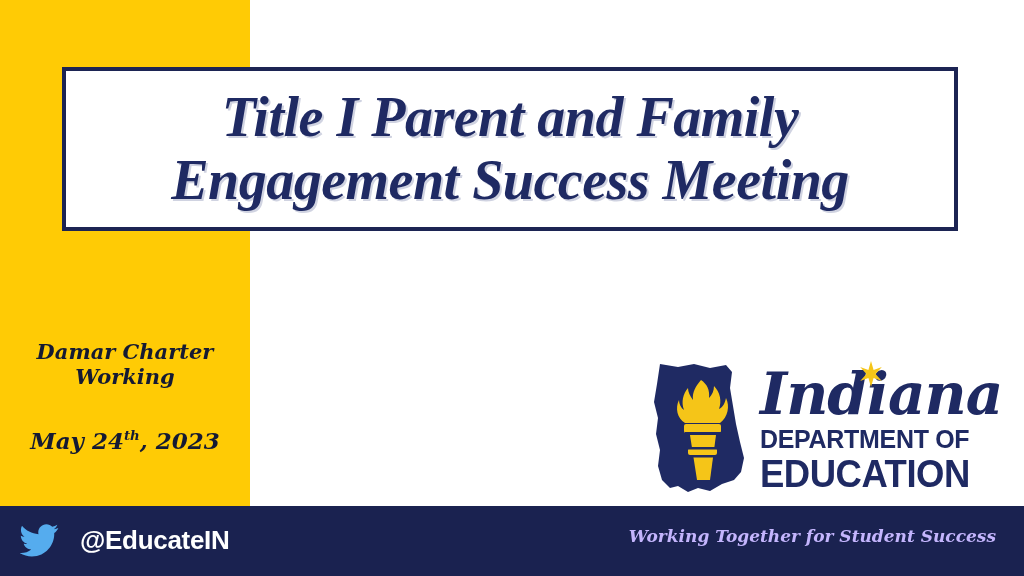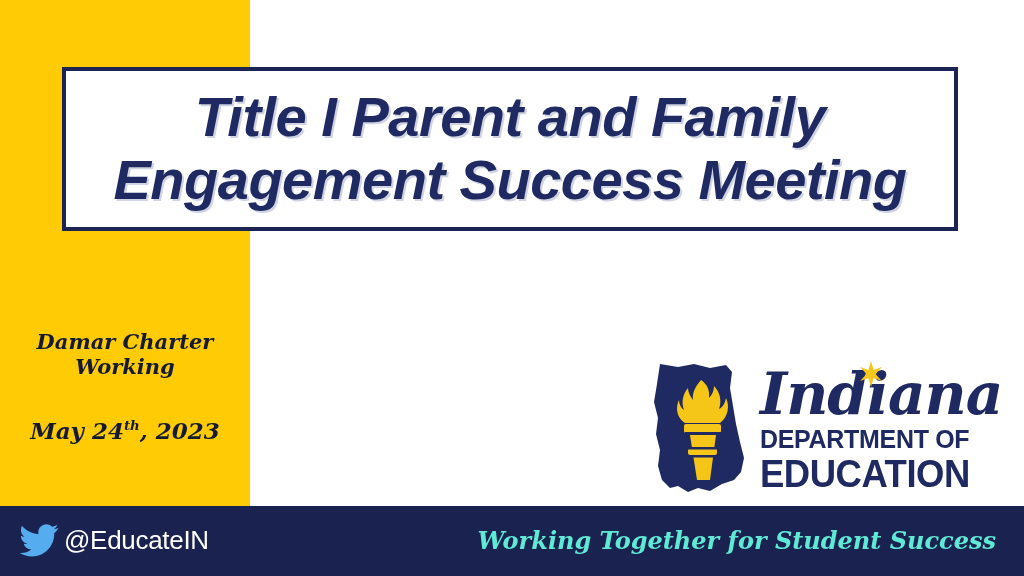--- a/index.html
+++ b/index.html
@@ -36,21 +36,21 @@
     width: 896px;
     height: 164px;
     background: #ffffff;
     border: 4px solid #1C2453;
     box-sizing: border-box;
     display: flex;
     align-items: center;
     justify-content: center;
   }
   .title-text {
-    font-family: Liberation Sans, sans-serif;
+    font-family: Liberation Serif, serif;
     font-weight: bold;
     font-style: italic;
     font-size: 56px;
     line-height: 1.12;
     color: #1F2A63;
     text-align: center;
     letter-spacing: -0.5px;
     padding: 0 14px;
     text-shadow: 2px 2px 0 rgba(120,130,170,0.35);
   }
@@ -64,20 +64,21 @@
     text-align: center;
     color: #151A33;
   }
   .school-name {
     font-family: "DejaVu Serif", serif;
     font-style: italic;
     font-weight: bold;
     font-size: 21px;
     line-height: 1.18;
     padding: 0 20px;
+    margin-top: 10px;
   }
   .meeting-date {
     font-family: "DejaVu Serif", serif;
     font-style: italic;
     font-weight: bold;
     font-size: 23px;
     margin-top: 37px;
     white-space: nowrap;
   }
   .meeting-date sup {
@@ -161,35 +162,35 @@
     display: flex;
     align-items: center;
   }
   .twitter-icon {
     width: 40px;
     height: 34px;
     flex: 0 0 auto;
   }
   .handle-text {
     font-family: "Liberation Sans", sans-serif;
-    font-weight: normal;
+    font-weight: bold;
     font-size: 26px;
     color: #ffffff;
-    margin-left: 4px;
+    margin-left: 20px;
     letter-spacing: -0.3px;
   }
   .footer-tagline {
     position: absolute;
     right: 28px;
     top: 20px;
     font-family: "DejaVu Serif", serif;
     font-style: italic;
     font-weight: bold;
-    font-size: 24px;
-    color: #5eead4;
+    font-size: 17px;
+    color: #c4b5fd;
   }
 </style>
 </head>
 <body>
 
 <div id="slide">
 
   <div class="yellow-block"></div>
 
   <div class="title-box">

